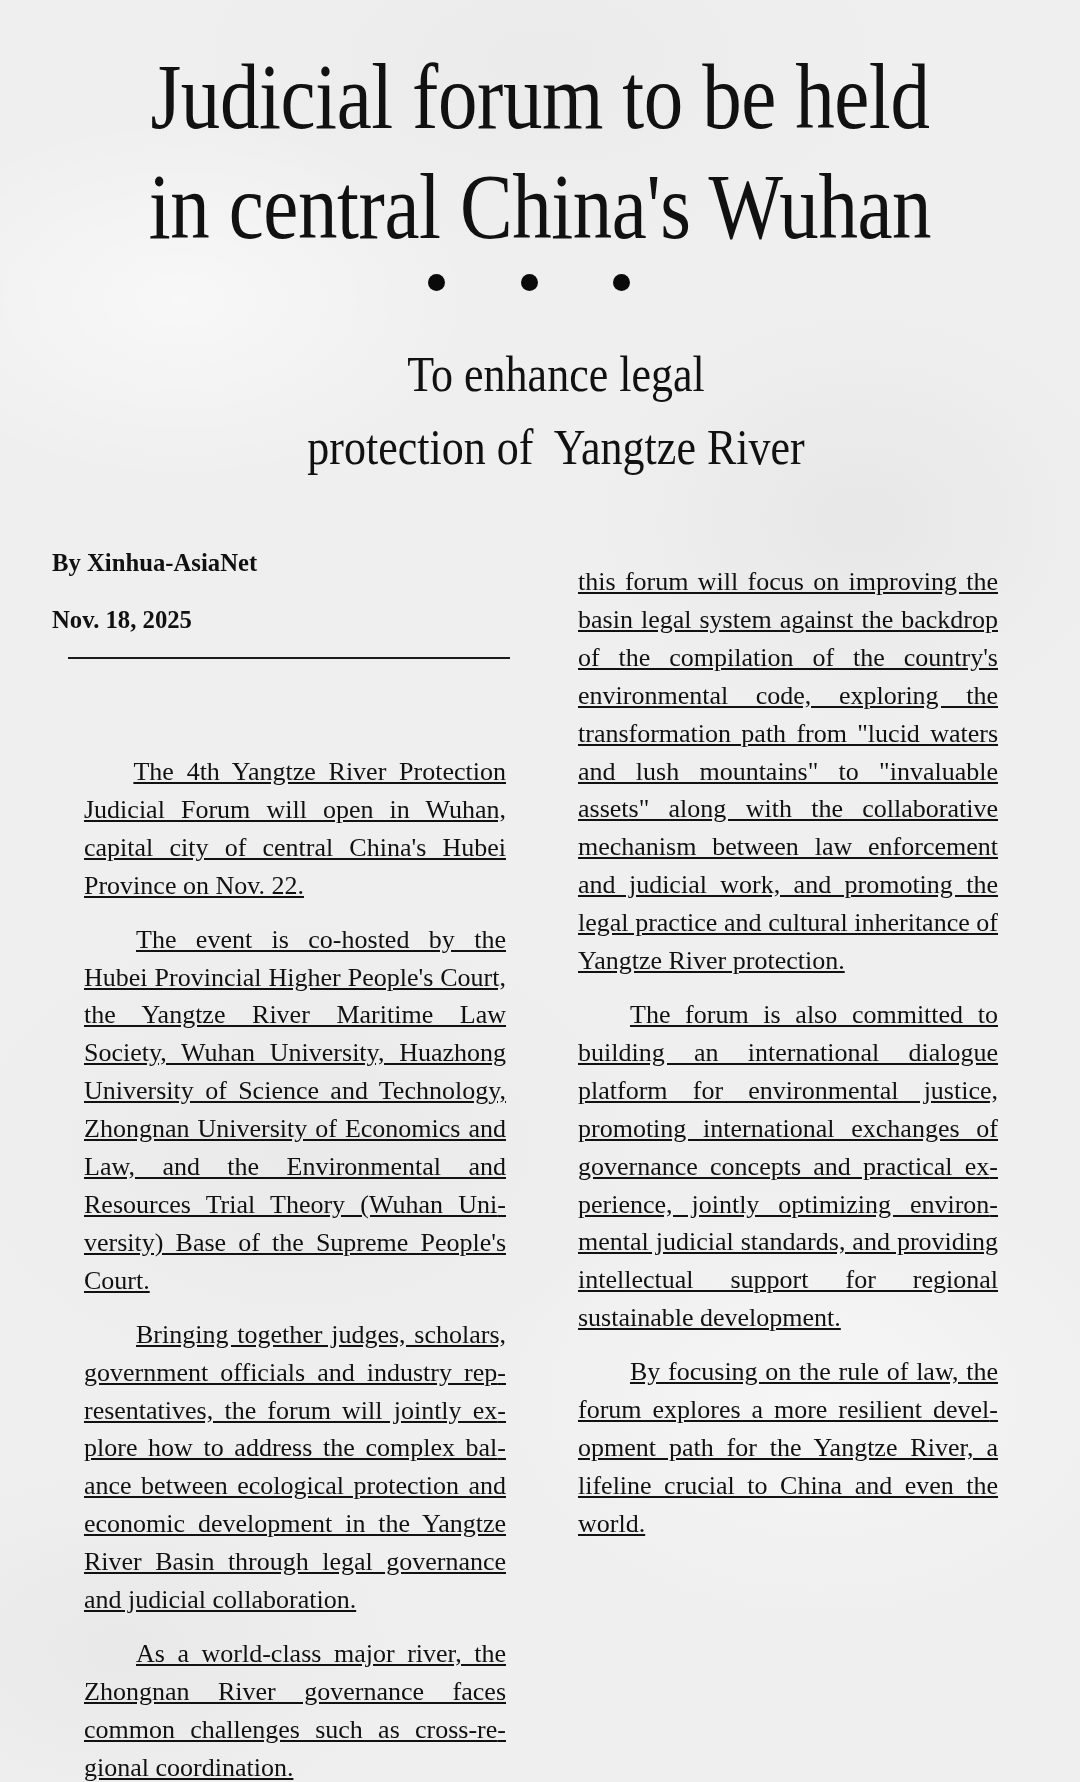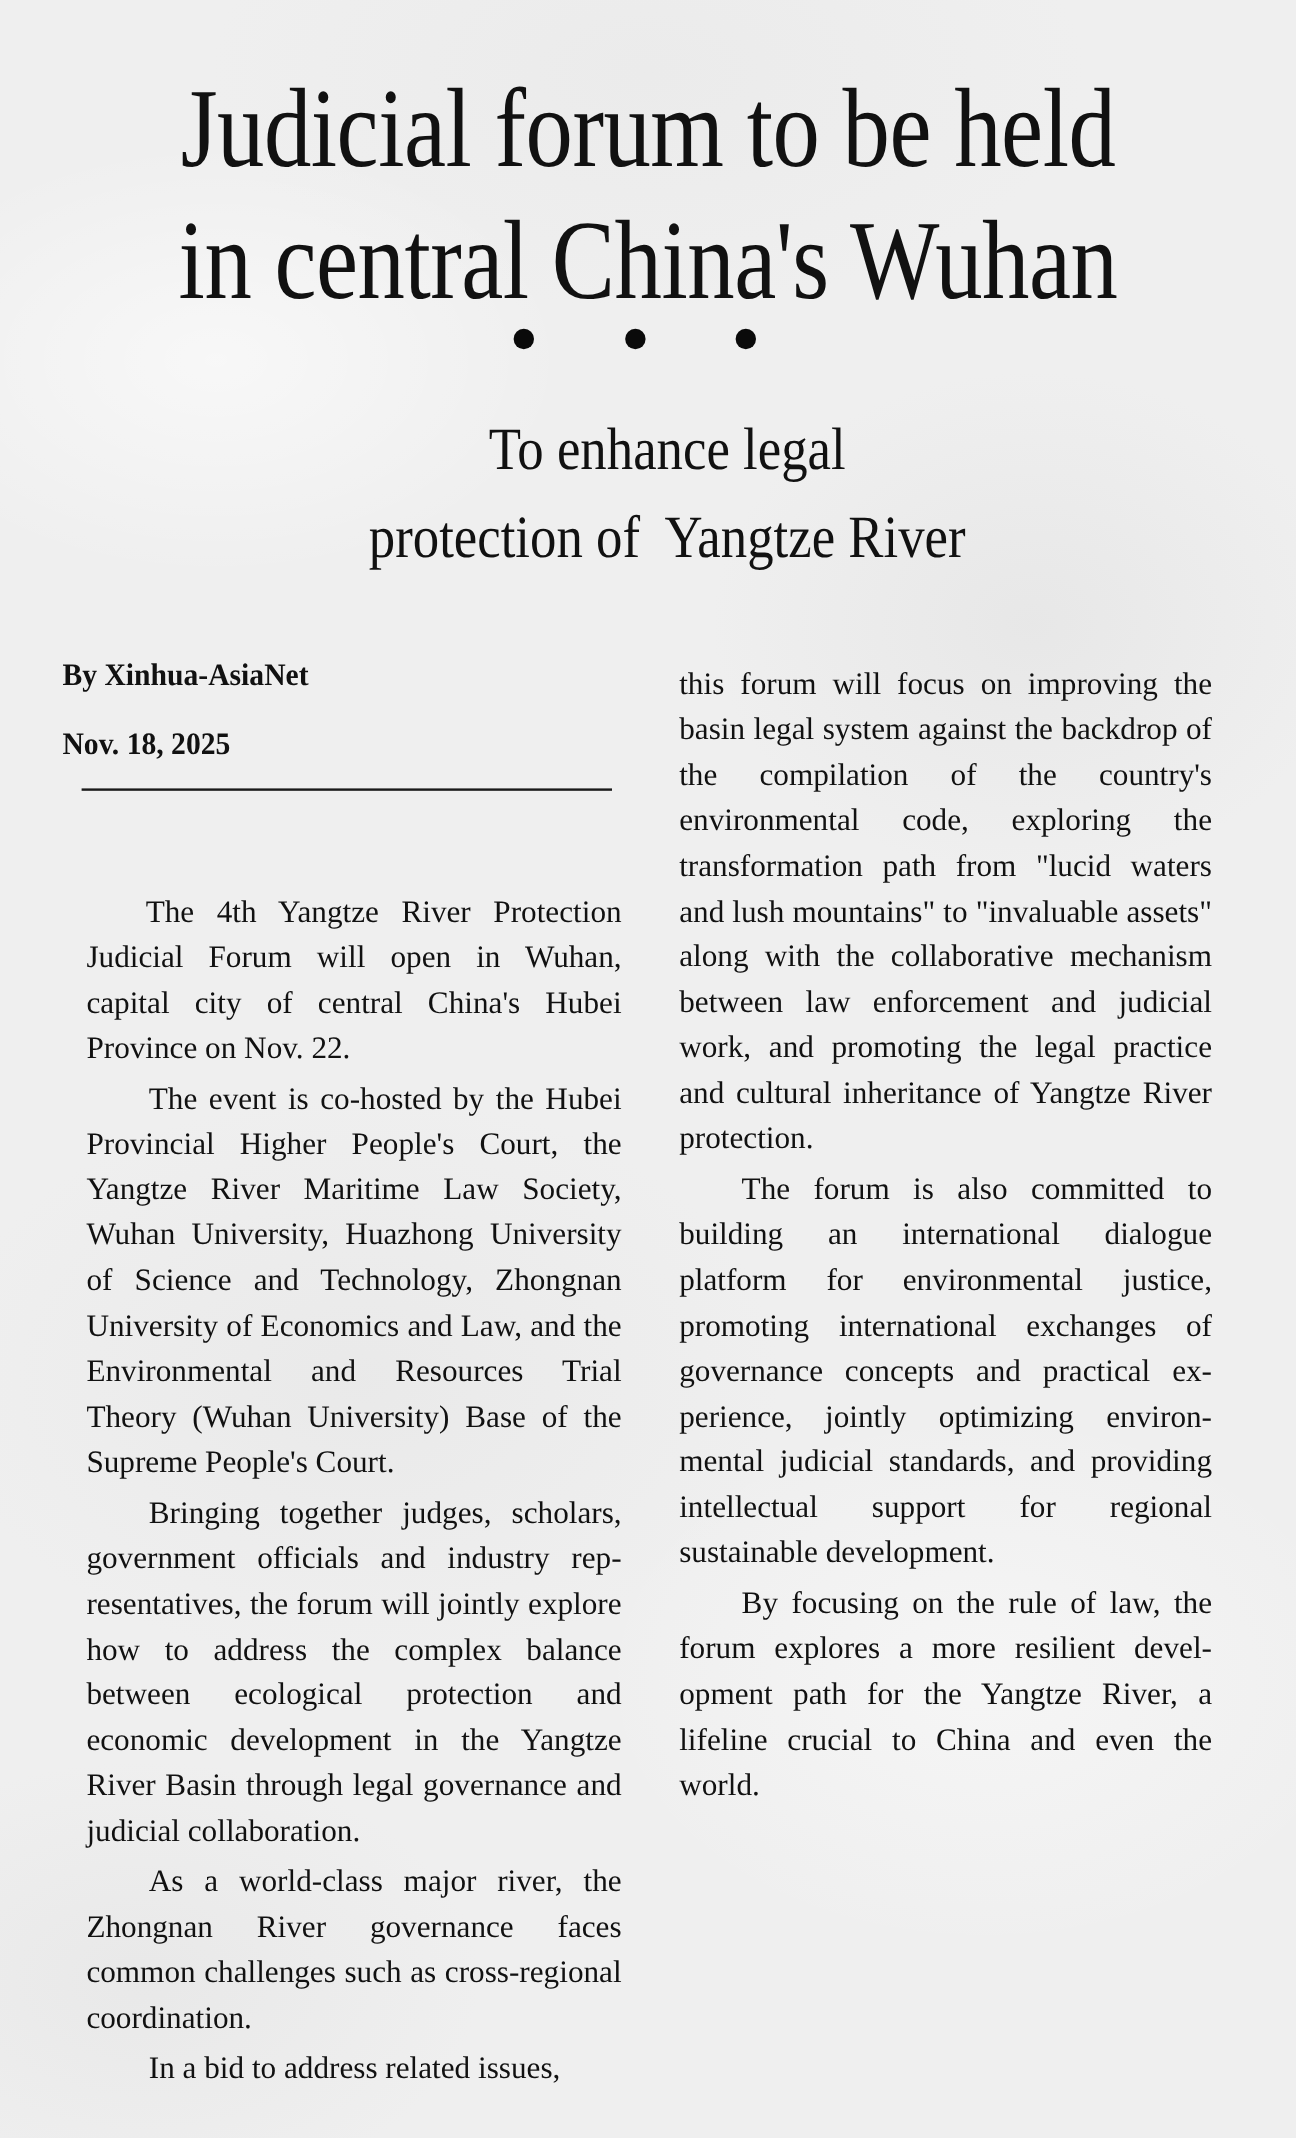--- a/index.html
+++ b/index.html
@@ -19,21 +19,21 @@
       radial-gradient(ellipse 460px 320px at 820px 1400px, rgba(250,250,250,0.6), rgba(250,250,250,0) 70%),
       radial-gradient(ellipse 520px 280px at 540px 60px, rgba(230,230,230,0.45), rgba(230,230,230,0) 70%),
       radial-gradient(ellipse 400px 260px at 120px 1650px, rgba(226,226,226,0.5), rgba(226,226,226,0) 70%);
     font-family: "Liberation Serif", "DejaVu Serif", serif;
     color: #111111;
   }
 
   .title {
     position: absolute;
     left: 0;
-    top: 52px;
+    top: 41px;
     width: 1080px;
     text-align: center;
     margin: 0;
     font-weight: normal;
   }
   .title .line {
     display: block;
     font-size: 94px;
     line-height: 110px;
     height: 110px;
@@ -122,22 +122,23 @@
     left: 68px;
     top: 737px;
     width: 454px;
   }
   .col-right {
     left: 562px;
     top: 547px;
     width: 452px;
   }
   .column p {
-    margin: 4px;
+    margin: 16px;
     text-indent: 2em;
+    text-decoration: underline;
   }
   .column p.continued {
     text-indent: 0;
   }
   .column p.first-lead {
     text-indent: 1.9em;
   }
 </style>
 </head>
 <body>

